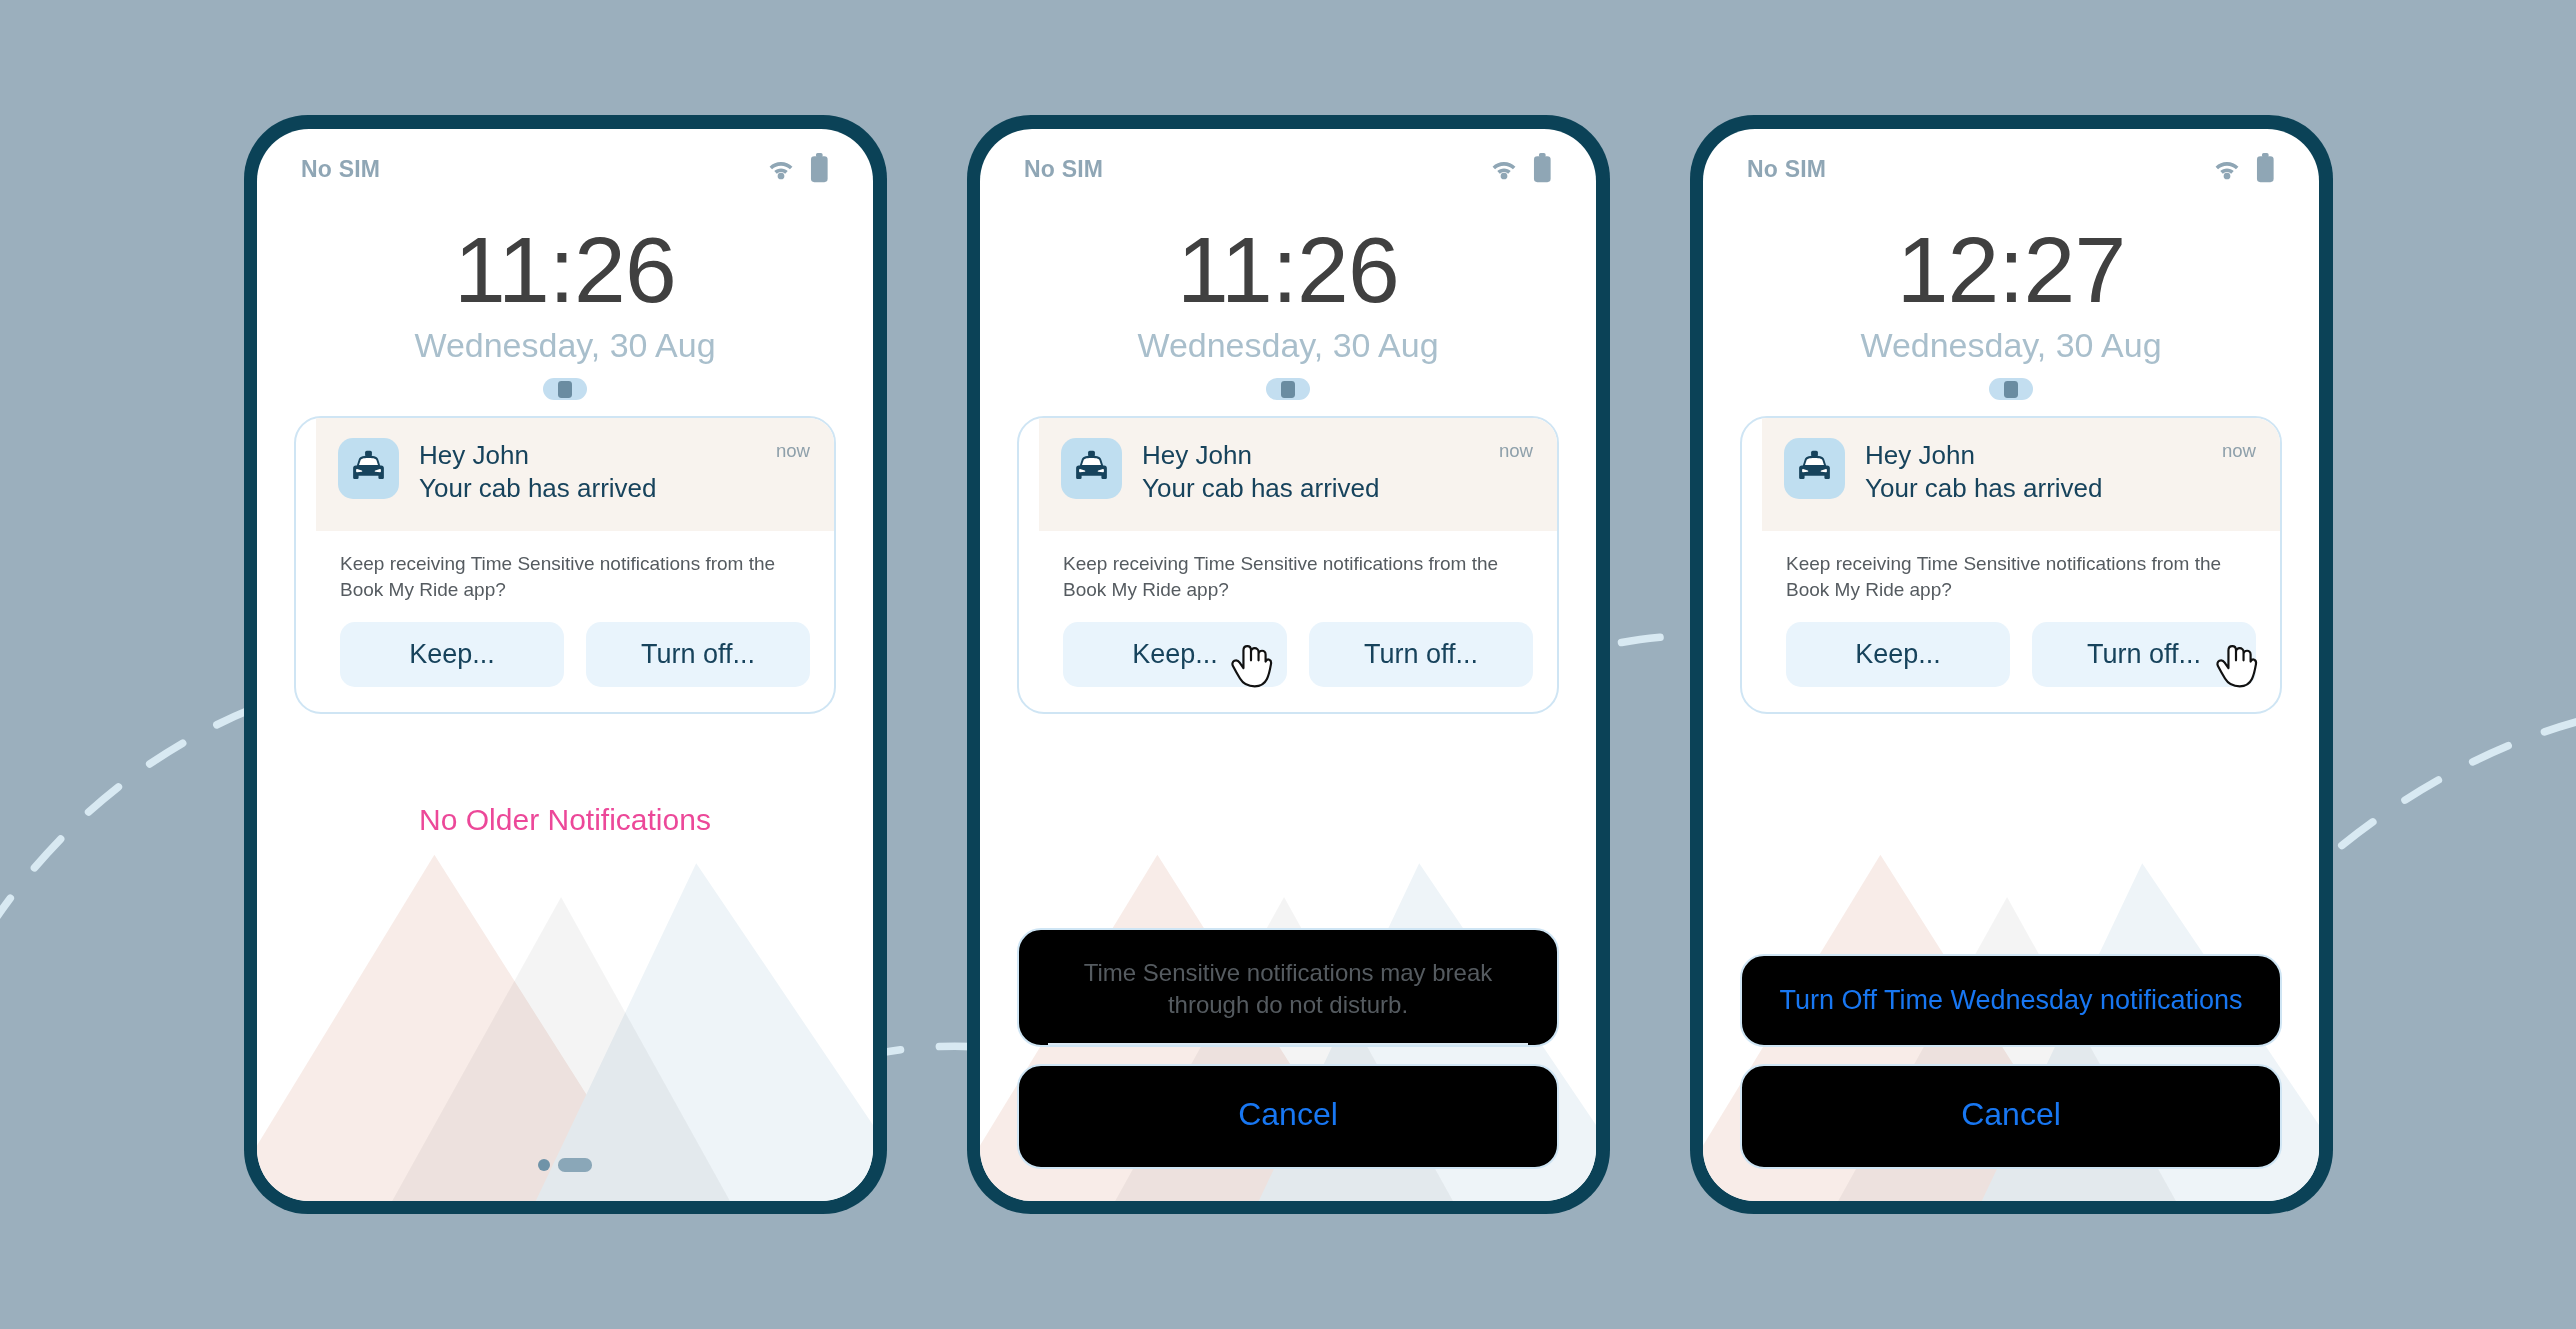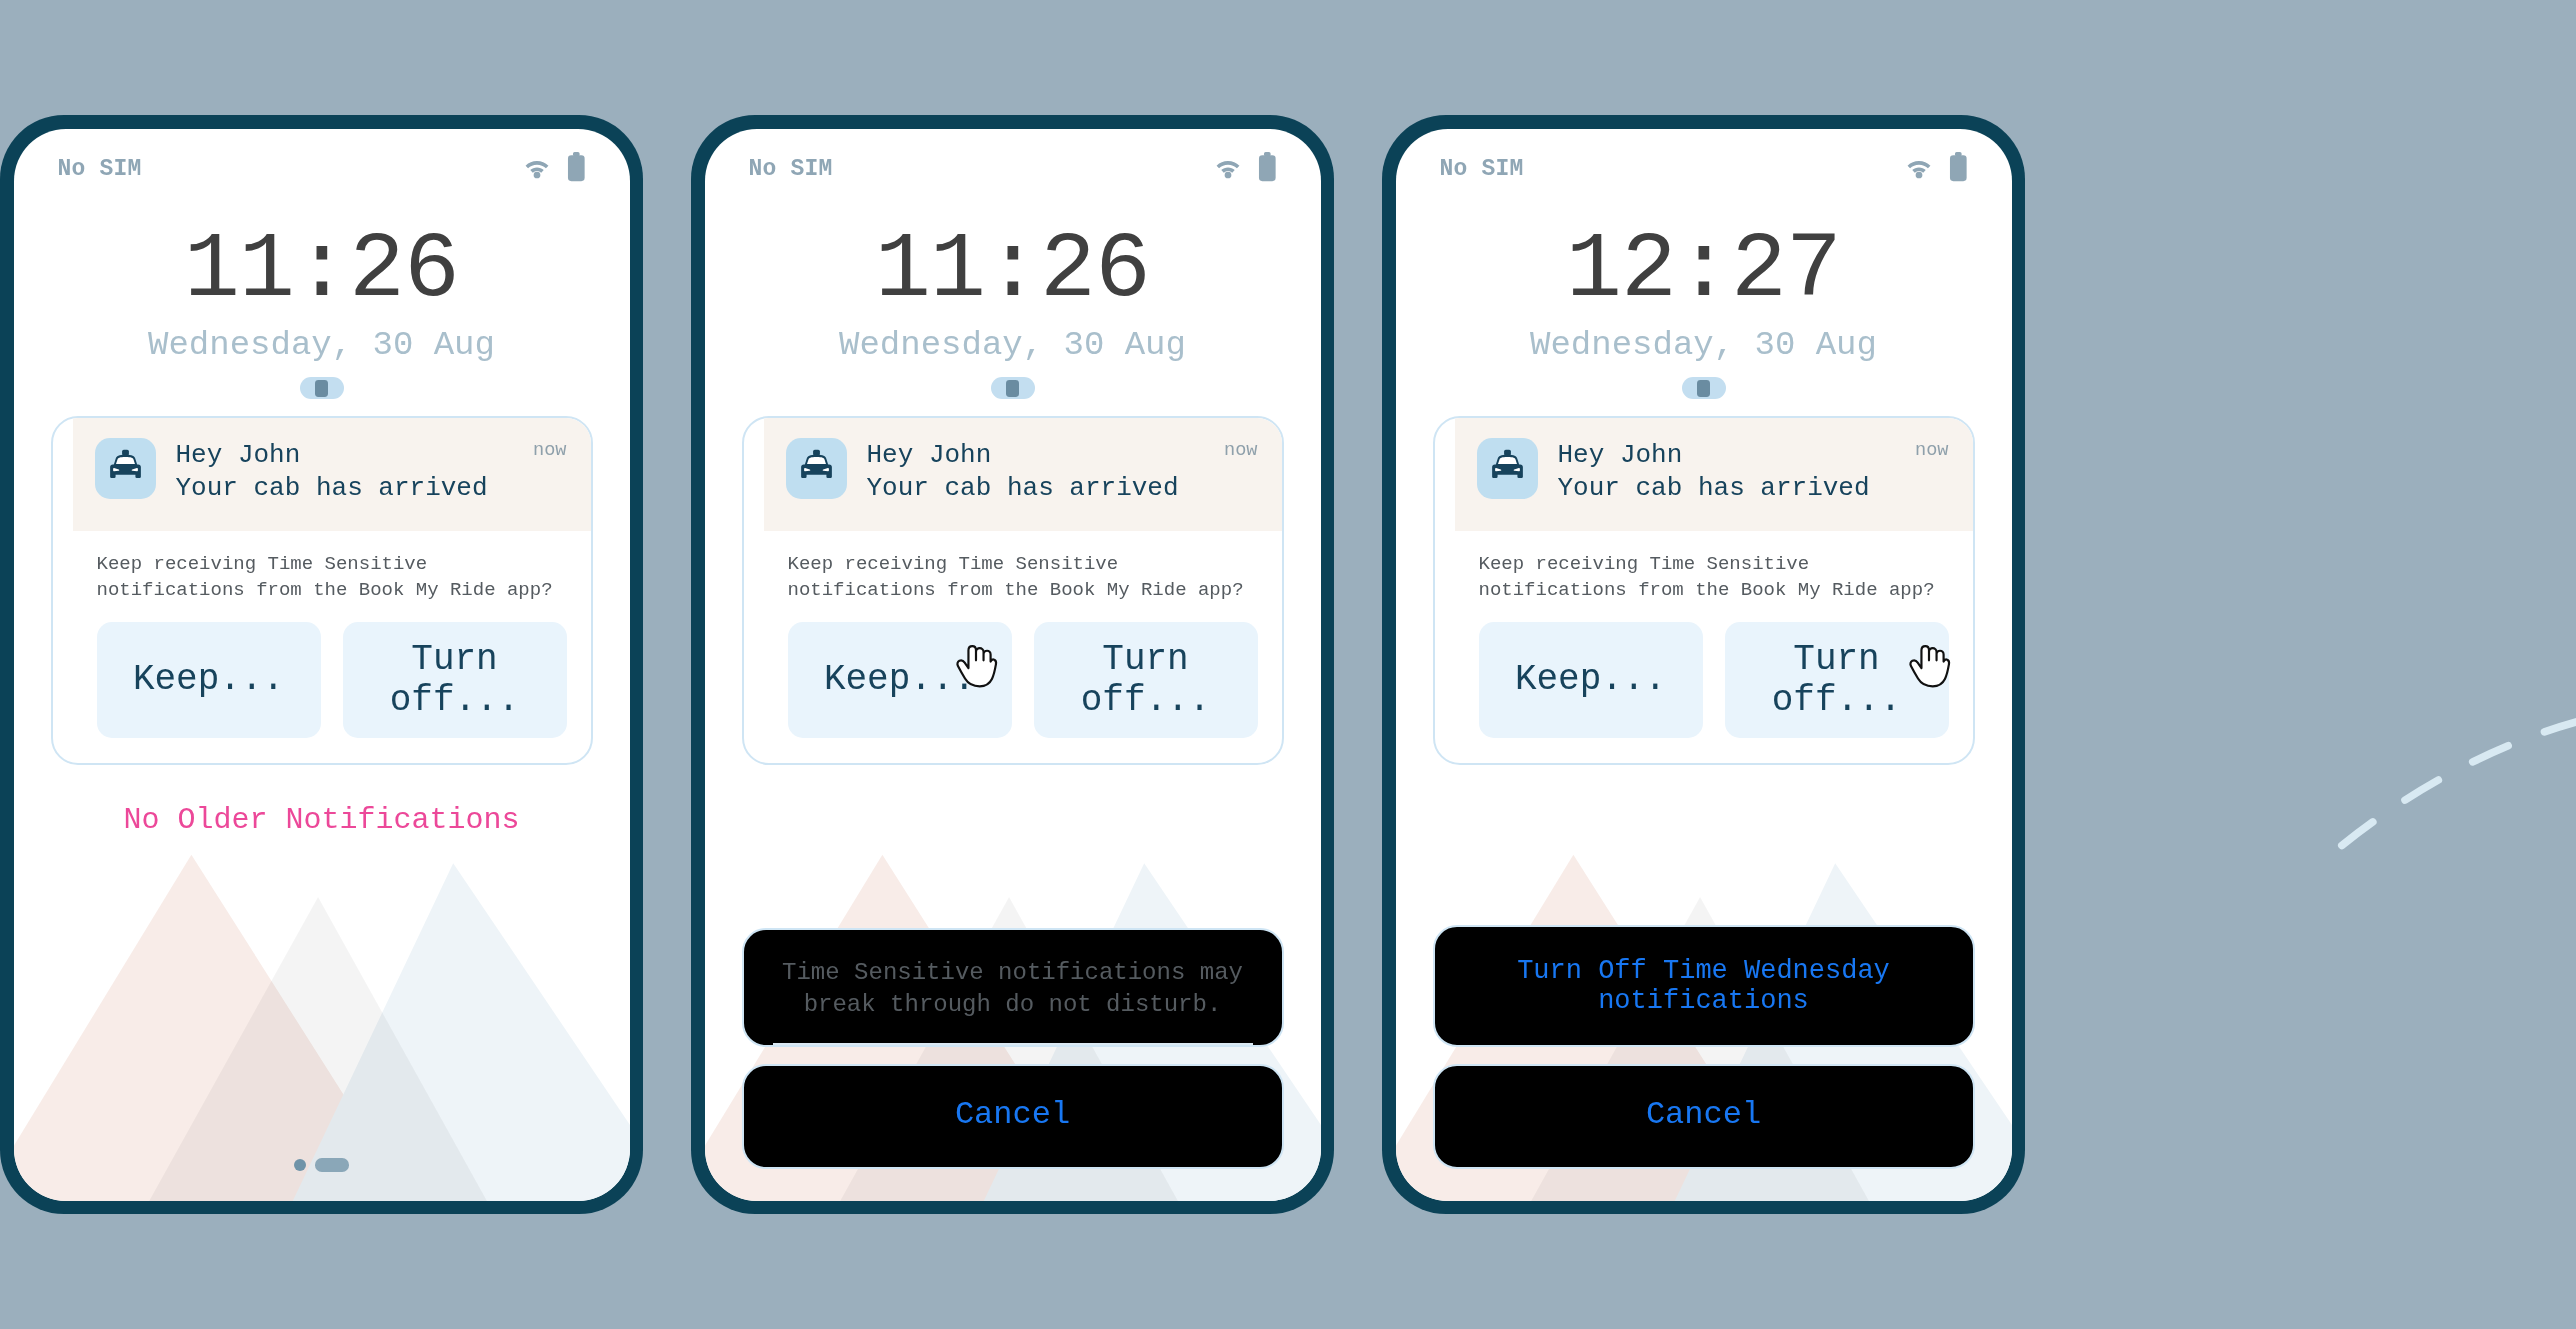--- a/index.html
+++ b/index.html
@@ -9,23 +9,22 @@
     font-family: "Liberation Sans", sans-serif;
   }
   body { background: #9bafbd; position: relative; }
 
   
   .bg-arcs { position: absolute; inset: 0; pointer-events: none; }
 
   
   .stage {
     position: absolute; inset: 0;
-    display: flex; align-items: center; 
-    gap: 48px;
-    font-family: Liberation Mono, monospace;
+    display: flex; align-items: center; justify-content: center;
+    gap: 80px;
   }
 
   .phone {
     position: relative;
     width: 643px; height: 1099px;
     background: #0b4257;
     border-radius: 64px;
     padding: 13.5px;
     flex: 0 0 auto;
   }
@@ -107,21 +106,21 @@
   .notif-actions {
     display: flex; gap: 22px;
     padding: 18.6px 24px 25px 24px;
   }
   .action-btn {
     flex: 1 1 0;
     background: #e9f4fc;
     border: none; border-radius: 15px;
     padding: 17px 0;
     font-family: inherit;
-    font-size: 36px; color: #17435c;
+    font-size: 27px; color: #17435c;
     text-align: center;
     cursor: pointer;
   }
 
   
   .empty-state {
     position: absolute; left: 0; right: 0; top: 674px;
     text-align: center;
     font-size: 30px; color: #ec4899;
     z-index: 4;

